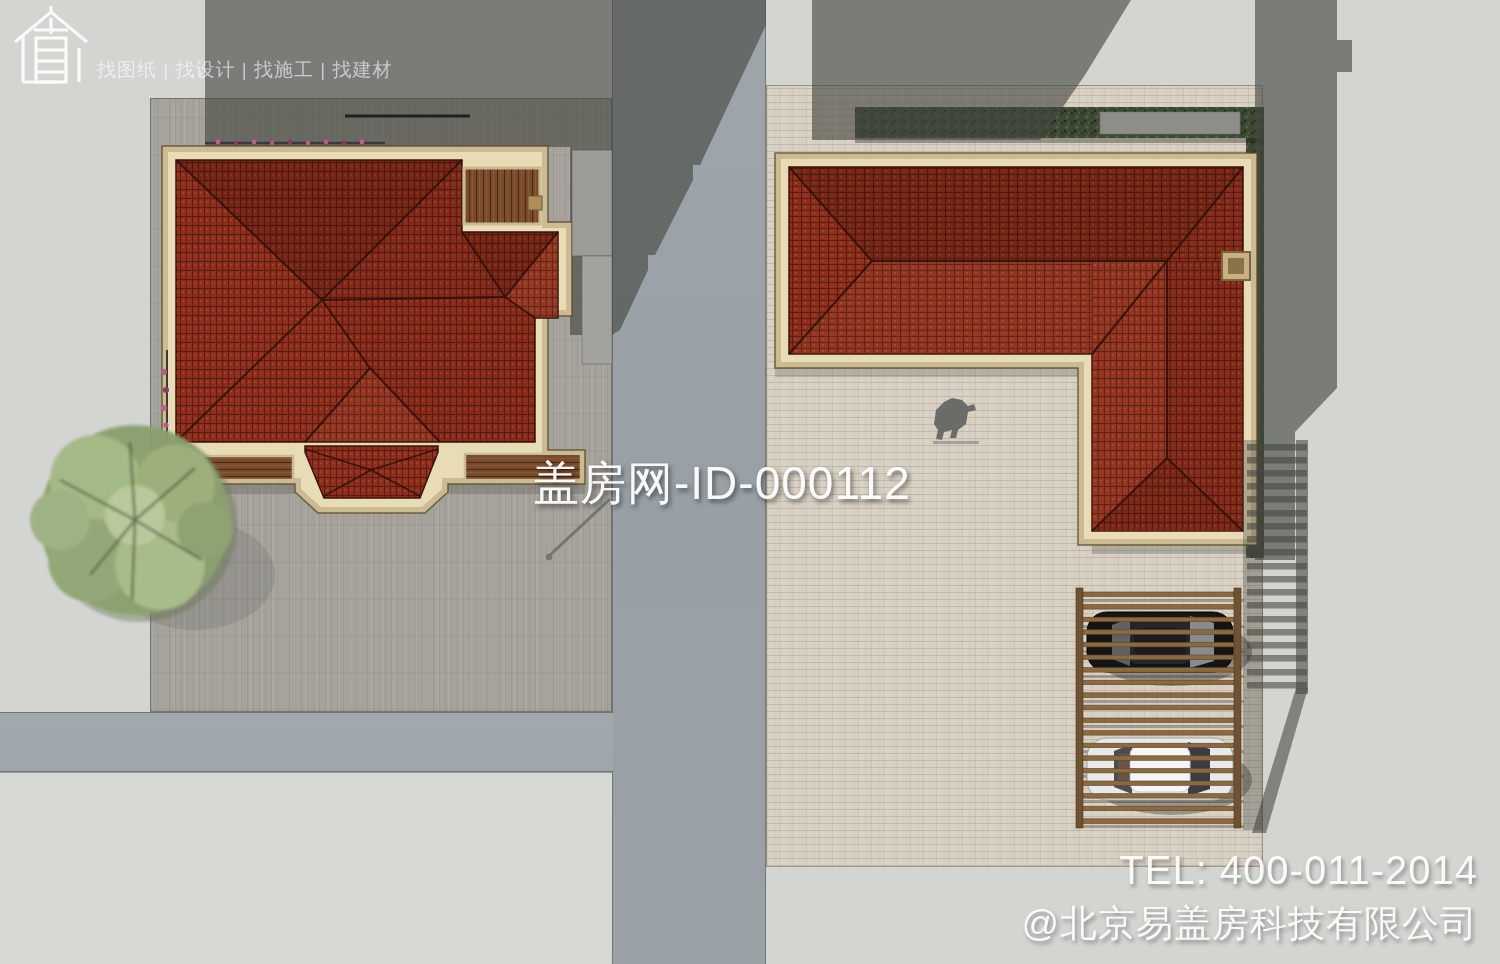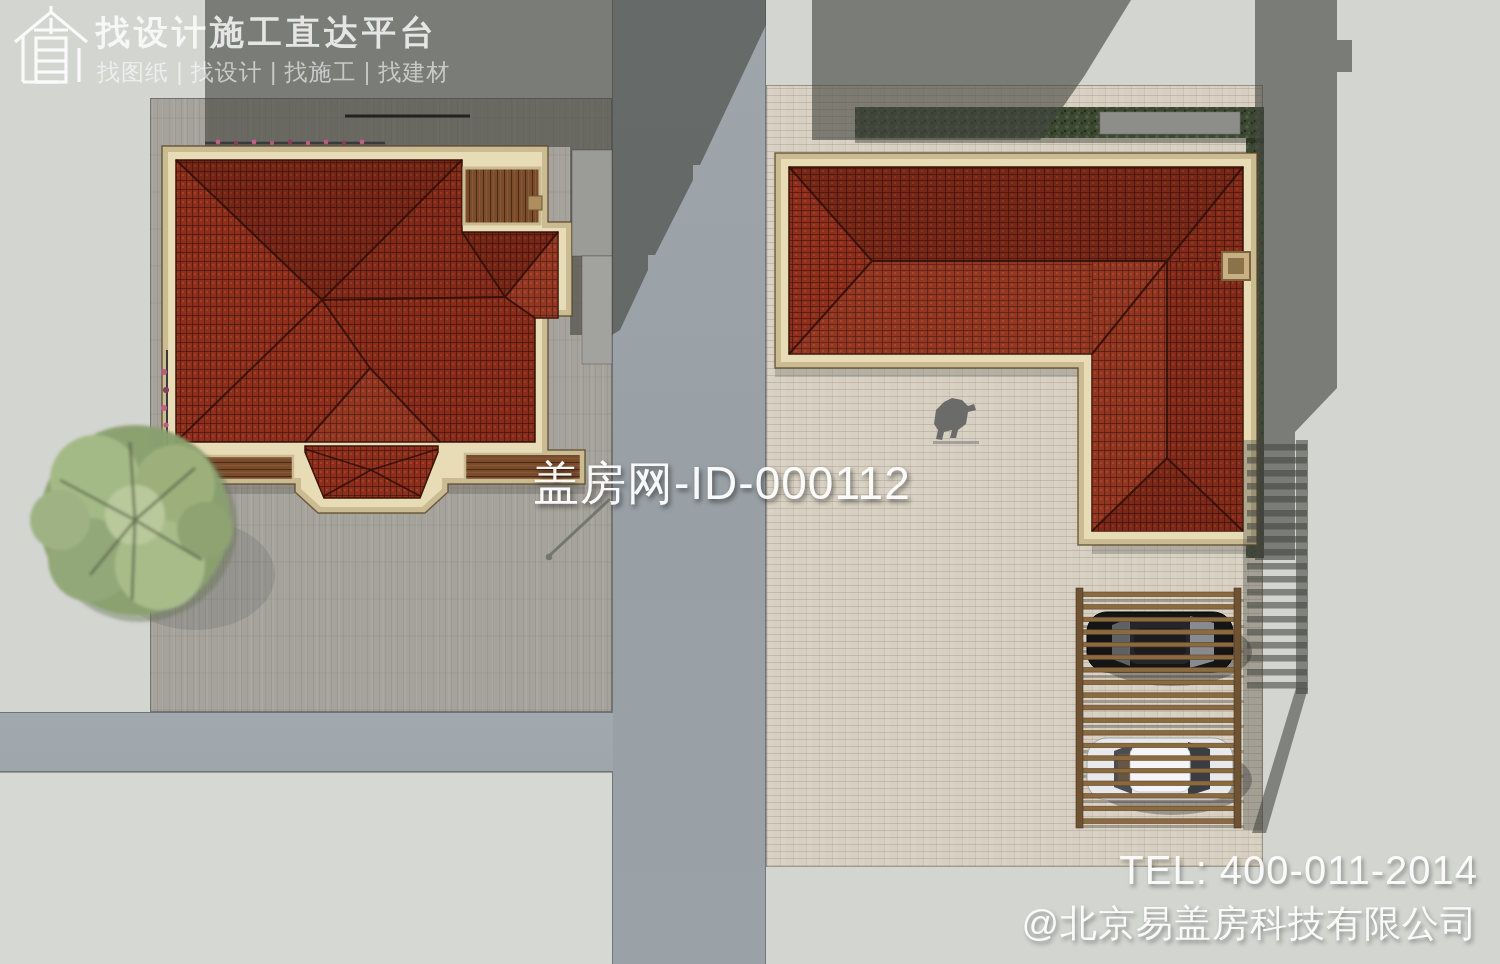--- a/index.html
+++ b/index.html
@@ -32,21 +32,21 @@
       repeating-linear-gradient(90deg, rgba(255,255,255,0.05) 0 6px, transparent 6px 13px);
     border:1px solid rgba(105,100,90,.5);}
 
   .site-svg{position:absolute;left:0;top:0;width:1500px;height:964px;}
 
   
   .logo{position:absolute;left:0;top:0;width:470px;height:100px;color:#fff;}
   .logo-icon{position:absolute;left:10px;top:4px;opacity:.92;}
   .logo-title{position:absolute;left:96px;top:10px;font-size:34px;font-weight:600;
     letter-spacing:4px;color:rgba(255,255,255,.8);white-space:nowrap;}
-  .logo-subtitle{position:absolute;left:97px;top:57px;font-size:23px;font-weight:400;
+  .logo-subtitle{position:absolute;left:97px;top:57px;font-size:19px;font-weight:400;
     letter-spacing:1px;color:rgba(255,255,255,.6);white-space:nowrap;}
   .watermark{position:absolute;left:533px;top:453px;font-size:46px;
     color:rgba(255,255,255,.95);letter-spacing:1px;white-space:nowrap;
     text-shadow:2px 3px 5px rgba(0,0,0,.5);}
   .contact{position:absolute;right:22px;top:848px;text-align:right;
     color:rgba(255,255,255,.92);text-shadow:2px 3px 4px rgba(0,0,0,.35);}
   .contact .tel{font-size:40px;letter-spacing:1px;white-space:nowrap;}
   .contact .company{font-size:37px;margin-top:6px;letter-spacing:1px;white-space:nowrap;}
 </style>
 </head>
@@ -333,21 +333,20 @@
         <line x1="24" y1="26" x2="58" y2="26"></line>
         <line x1="13" y1="32" x2="13" y2="78"></line>
         <line x1="69" y1="44" x2="69" y2="78"></line>
         <polyline points="13,78 48,78"></polyline>
         <rect x="26" y="34" width="30" height="44"></rect>
         <line x1="26" y1="46" x2="56" y2="46"></line>
         <line x1="26" y1="57" x2="56" y2="57"></line>
         <line x1="26" y1="68" x2="56" y2="68"></line>
       </g>
     </svg>
-    <div class="logo-title">找设计施工直达平台</div>
     <div class="logo-subtitle">找图纸 | 找设计 | 找施工 | 找建材</div>
   </div>
 
   <div class="watermark">盖房网-ID-000112</div>
 
   <div class="contact">
     <div class="tel">TEL: 400-011-2014</div>
     <div class="company">@北京易盖房科技有限公司</div>
   </div>
 

